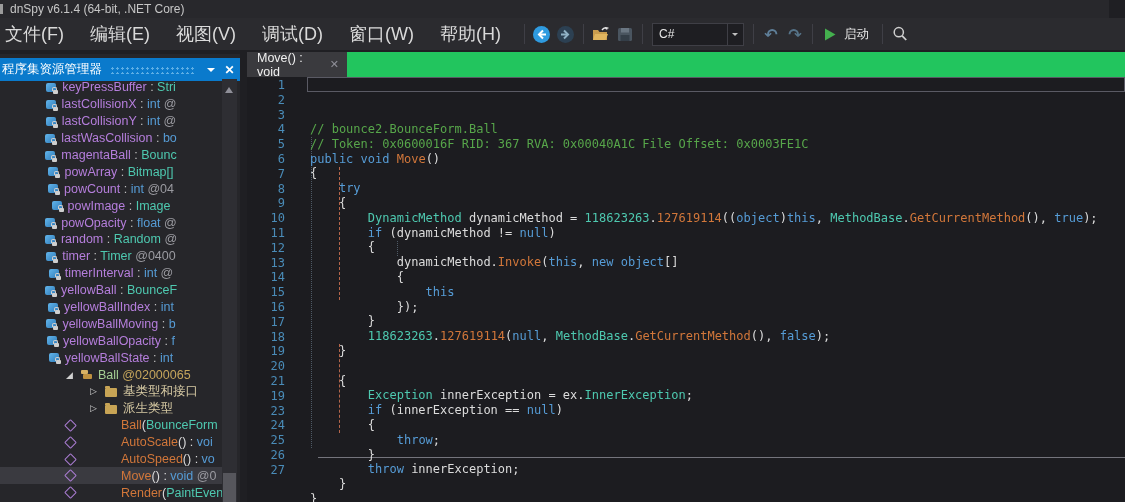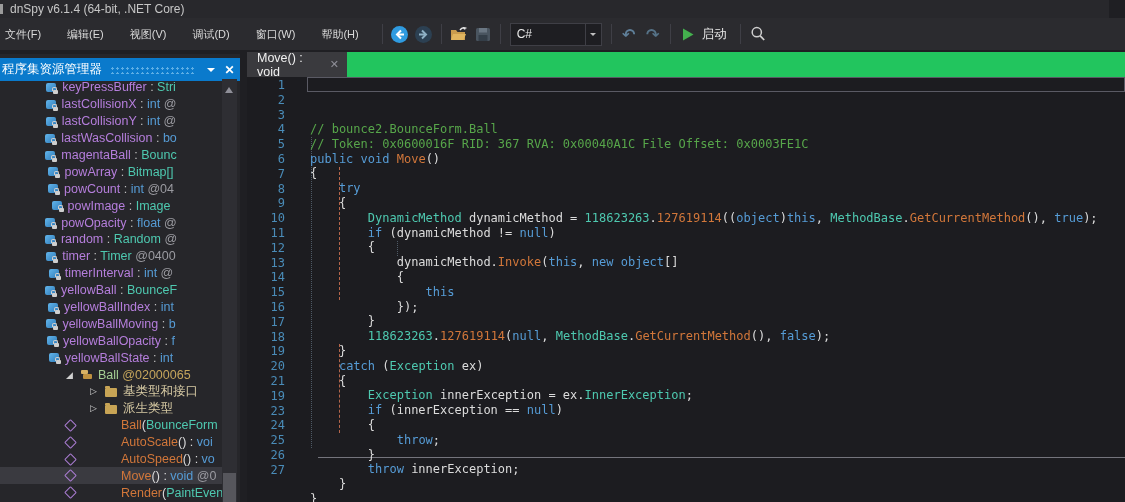--- a/index.html
+++ b/index.html
@@ -5,21 +5,21 @@
   html,body{margin:0;padding:0;background:#111;}
   #app{position:relative;width:1125px;height:502px;background:#1f1f23;overflow:hidden;
        font-family:"Liberation Sans",sans-serif;color:#d8d8d8;}
   
   #titlebar{position:absolute;left:0;top:0;right:16px;height:18px;background:#28282c;}
   #titlebar .win-ico{position:absolute;left:0;top:4px;width:3px;height:10px;background:#b8b8b8;opacity:.8;}
   #titlebar .ttl{position:absolute;left:10px;top:2px;font-size:12px;color:#c6c6c6;white-space:nowrap;}
   
   #menurow{position:absolute;left:0;top:18px;right:0;height:32px;background:#2b2b2f;
            display:flex;align-items:center;}
-  .menu-item{font-size:11px;color:#dadada;padding:0 13px;line-height:32px;cursor:default;}
+  .menu-item{font-size:18px;color:#dadada;padding:0 13px;line-height:32px;cursor:default;}
   .menu-item:first-child{padding-left:5px;}
   .tb-sep{width:1px;height:20px;background:#3f3f46;margin:0 5px;flex:0 0 auto;}
   .tb-btn{width:24px;height:24px;display:flex;align-items:center;justify-content:center;flex:0 0 auto;}
   #combo{width:90px;height:21px;background:#1e1e22;border:1px solid #3f3f46;display:flex;
          align-items:center;flex:0 0 auto;margin:0 4px;}
   #combo .cval{flex:1;font-size:12px;color:#e8e8e8;padding-left:6px;}
   #combo .cbtn{width:15px;height:100%;border-left:1px solid #3f3f46;display:flex;align-items:center;justify-content:center;}
   .caret-down{width:0;height:0;border:3.5px solid transparent;border-top-color:#c0c0c0;margin-top:4px;}
   .uglyph{font-size:16px;font-weight:bold;font-family:"DejaVu Sans",sans-serif;}
   #startlbl{font-size:12.5px;color:#e8e8e8;margin:0 8px 0 2px;}
@@ -348,21 +348,20 @@
           <div class="cline">
             <span class="ln">15</span>
             <span class="lc"><span class="pl">        </span><span class="ty">118623263</span><span class="pl">.</span><span class="mt">127619114</span><span class="pl">(</span><span class="kw">null</span><span class="pl">, </span><span class="ty">MethodBase</span><span class="pl">.</span><span class="mt">GetCurrentMethod</span><span class="pl">(), </span><span class="kw">false</span><span class="pl">);</span></span>
           </div>
           <div class="cline">
             <span class="ln">16</span>
             <span class="lc"><span class="pl">    }</span></span>
           </div>
           <div class="cline">
             <span class="ln">17</span>
-            <span class="lc"><span class="pl">    </span><span class="kw">catch</span><span class="pl"> (</span><span class="ty">Exception</span><span class="pl"> ex)</span></span>
           </div>
           <div class="cline">
             <span class="ln">18</span>
             <span class="lc"><span class="pl">    {</span></span>
           </div>
           <div class="cline">
             <span class="ln">19</span>
             <span class="lc"><span class="pl">        </span><span class="ty">Exception</span><span class="pl"> innerException = ex.</span><span class="ty">InnerException</span><span class="pl">;</span></span>
           </div>
           <div class="cline">

